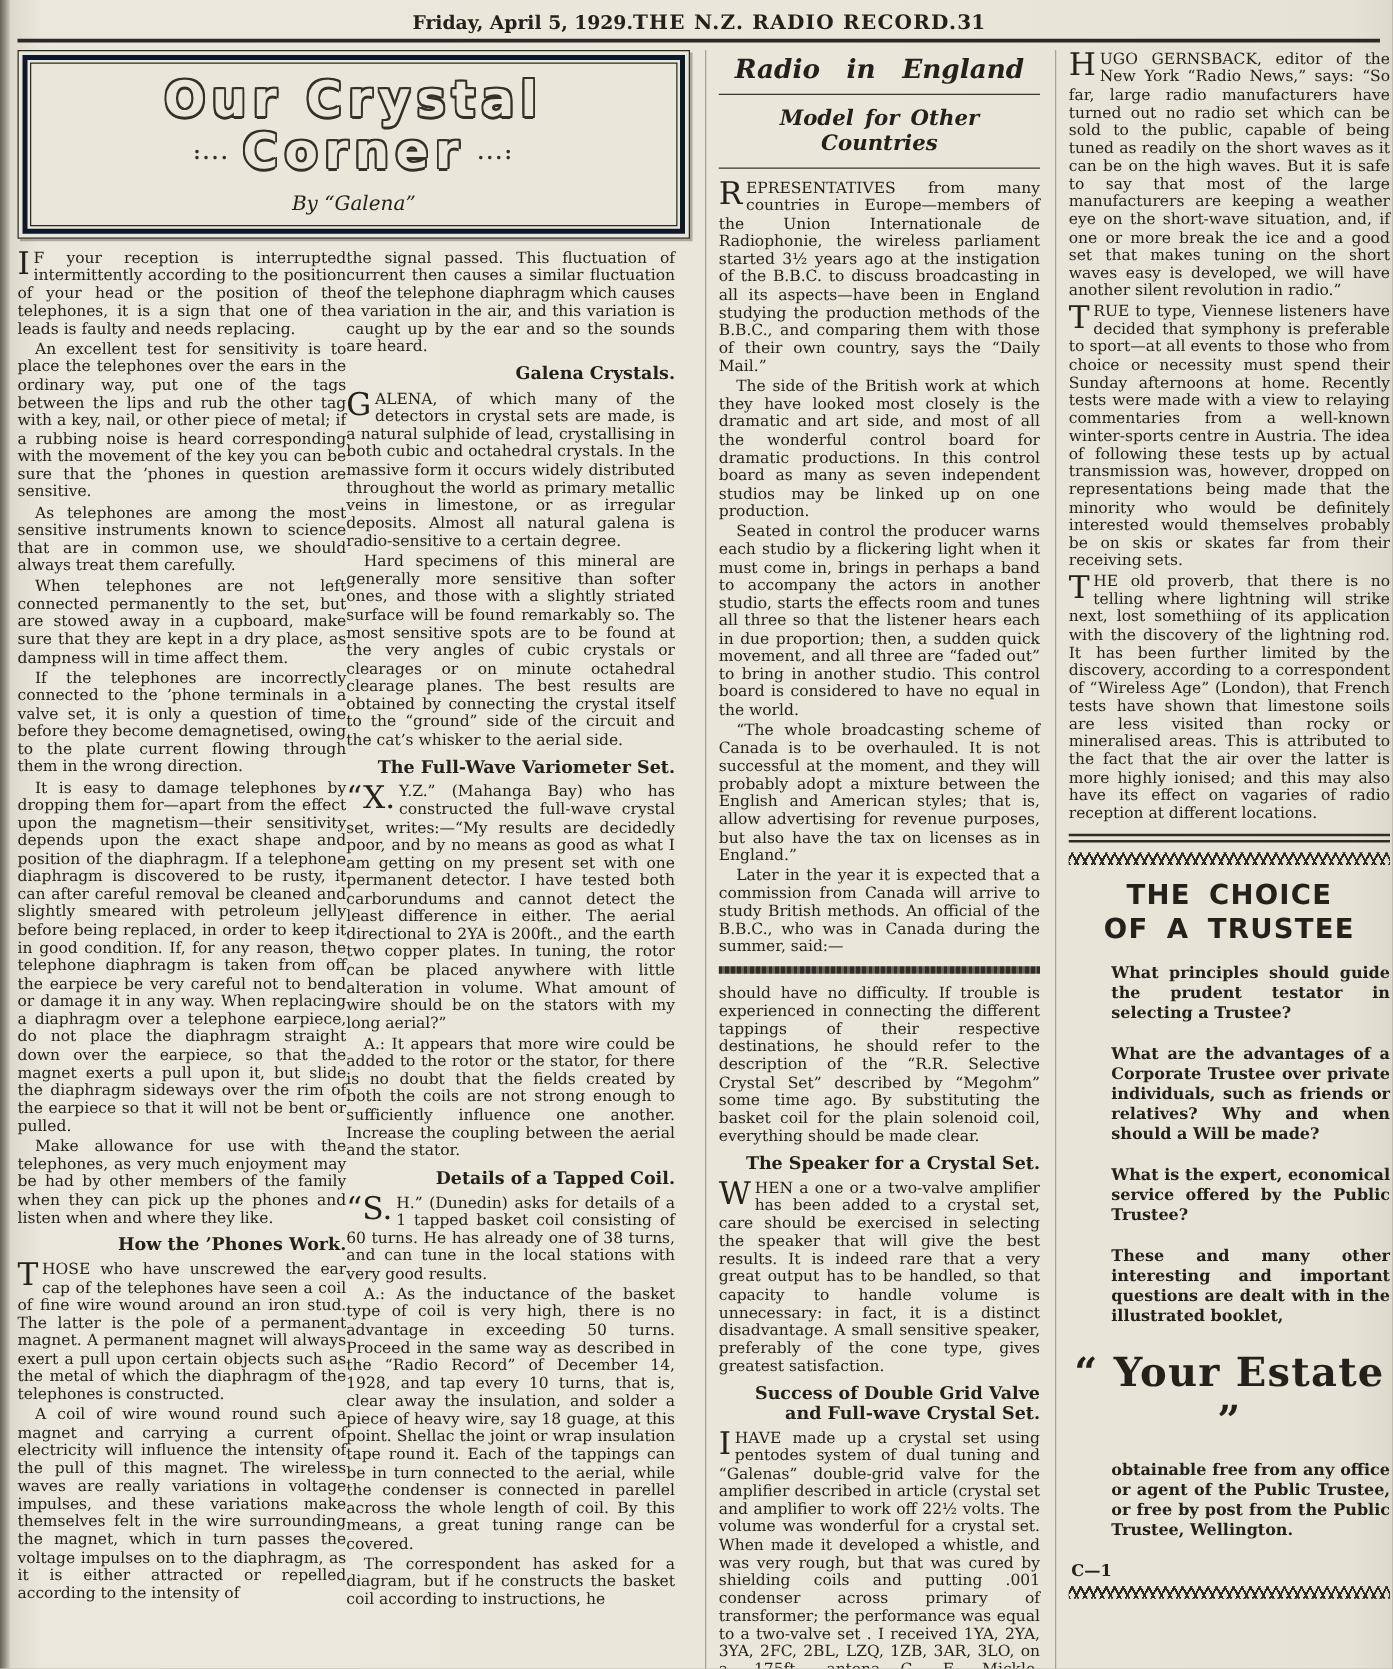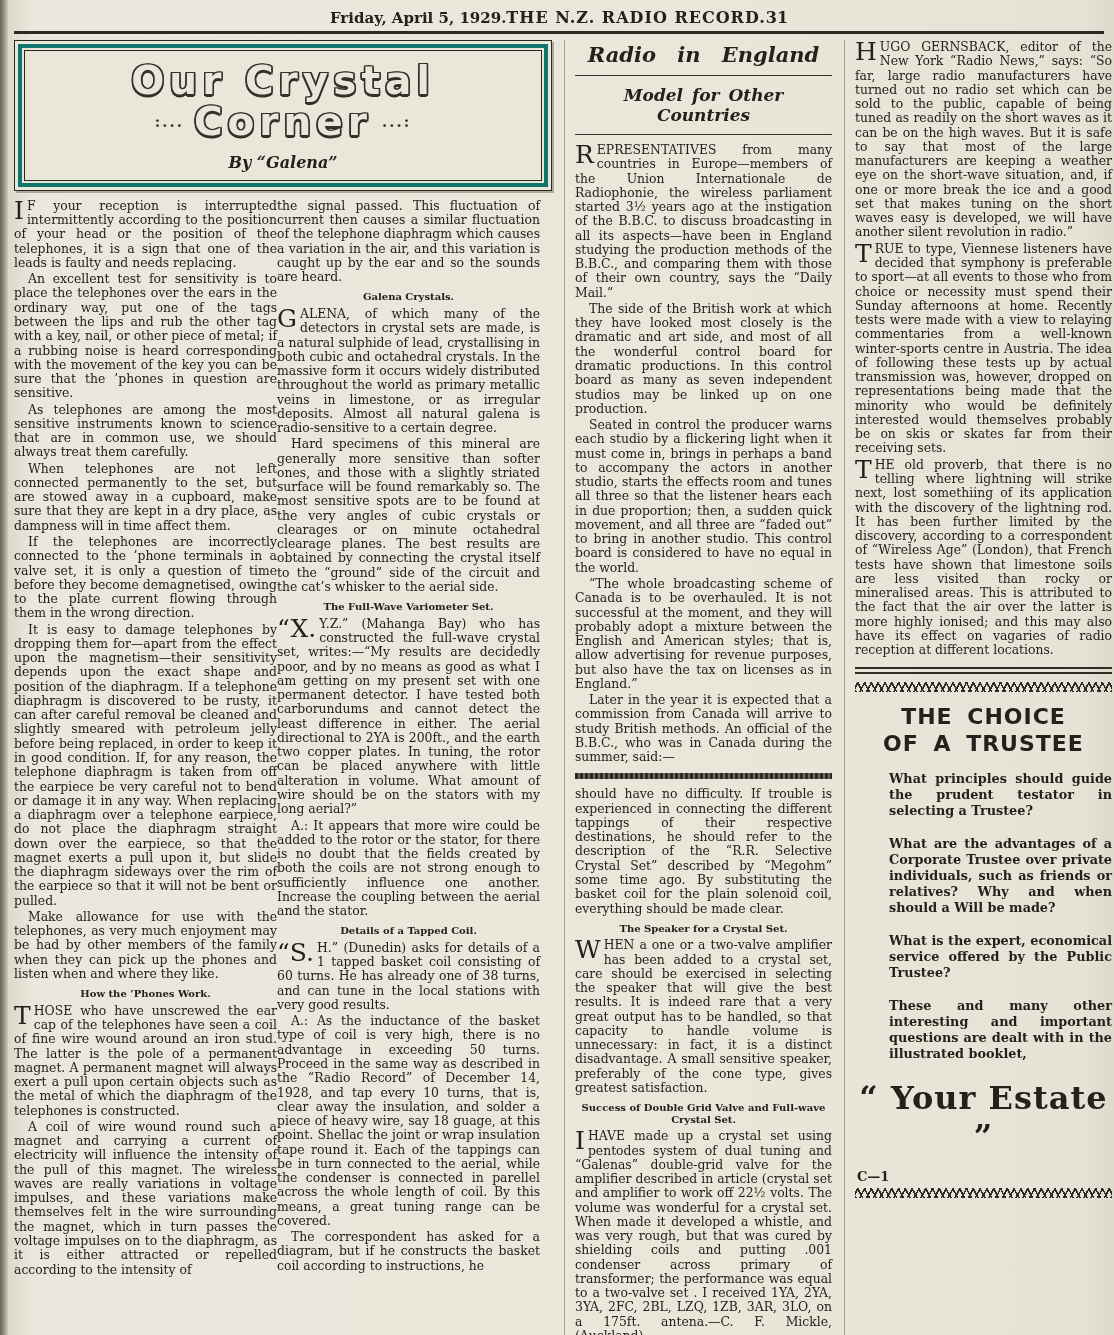--- a/index.html
+++ b/index.html
@@ -40,38 +40,38 @@
     font-size:12.4px; line-height:1.15;
     text-align:justify; text-indent:14px;
     margin:0 0 2px 0;
   }
   .col p.dc, .col p.cont { text-indent:0; }
   .col p.dc::first-letter {
     float:left; font-size:25px; line-height:21px;
     padding:1px 3px 0 0; font-weight:500;
   }
   .shead {
-    text-align:center; font-weight:bold; font-size:10px;
+    text-align:right; font-weight:bold; font-size:14px;
     margin:7px 0 4px 0; line-height:1.15;
   }
   
   .corner-box { border:1.5px solid #2c2924; padding:3px; background:#e9e6da; box-shadow:2px 2px 0 rgba(60,55,45,.35); }
-  .cb2 { border:4px solid #0f766e; padding:2px; }
+  .cb2 { border:4px solid #0f172a; padding:2px; }
   .cb3 { border:1px solid #2c2924; padding:10px 8px 8px 8px; text-align:center; }
   .cb-title {
     font-family:"DejaVu Sans","Liberation Sans",sans-serif;
     font-weight:bold; font-size:39px; letter-spacing:5px; line-height:1.05;
     color:#e9e6da;
     text-shadow:-1.5px -1.5px 0 #34302a, 1.5px -1.5px 0 #34302a, -1.5px 1.5px 0 #34302a,
                  1.5px 1.5px 0 #34302a, -1.5px 0 0 #34302a, 1.5px 0 0 #34302a,
                  0 -1.5px 0 #34302a, 0 2.5px 0 #34302a;
   }
   .cb-title-row { display:flex; align-items:center; justify-content:center; gap:10px; }
   .orn { font-size:15px; font-weight:bold; letter-spacing:2px; color:#34302a; }
-  .byline { font-style:italic; font-weight:bold; font-size:16px; margin-top:10px; }
+  .byline { font-style:italic; font-weight:normal; font-size:16px; margin-top:10px; }
   
   .c3title1 {
     font-size:21px; font-weight:bold; font-style:italic;
     text-align:center; word-spacing:14px; padding:2px 0 8px 0;
   }
   .c3title2 {
     font-size:17px; font-weight:bold; font-style:italic;
     text-align:center; word-spacing:3px; padding:9px 0 9px 0;
   }
   .thin-rule { border-top:1.5px solid #3a362f; margin:0; }
@@ -196,20 +196,21 @@
       <div class="zig"></div>
 
       <div class="ad">
         <div class="ad-title first">THE CHOICE</div>
         <div class="ad-title second">OF A TRUSTEE</div>
         <p class="ad-para">What principles should guide the prudent testator in selecting a Trustee?</p>
         <p class="ad-para">What are the advantages of a Corporate Trustee over private individuals, such as friends or relatives? Why and when should a Will be made?</p>
         <p class="ad-para">What is the expert, economical service offered by the Public Trustee?</p>
         <p class="ad-para">These and many other interesting and important questions are dealt with in the illustrated booklet,</p>
         <div class="booklet-title">“ Your Estate ”</div>
+        <p class="ad-para">obtainable free from any office or agent of the Public Trustee, or free by post from the Public Trustee, Wellington.</p>
         <div class="ad-code">C—1</div>
       </div>
 
       <div class="zig"></div>
     </section>
 
   </div>
 </div>
 
 </body></html>

